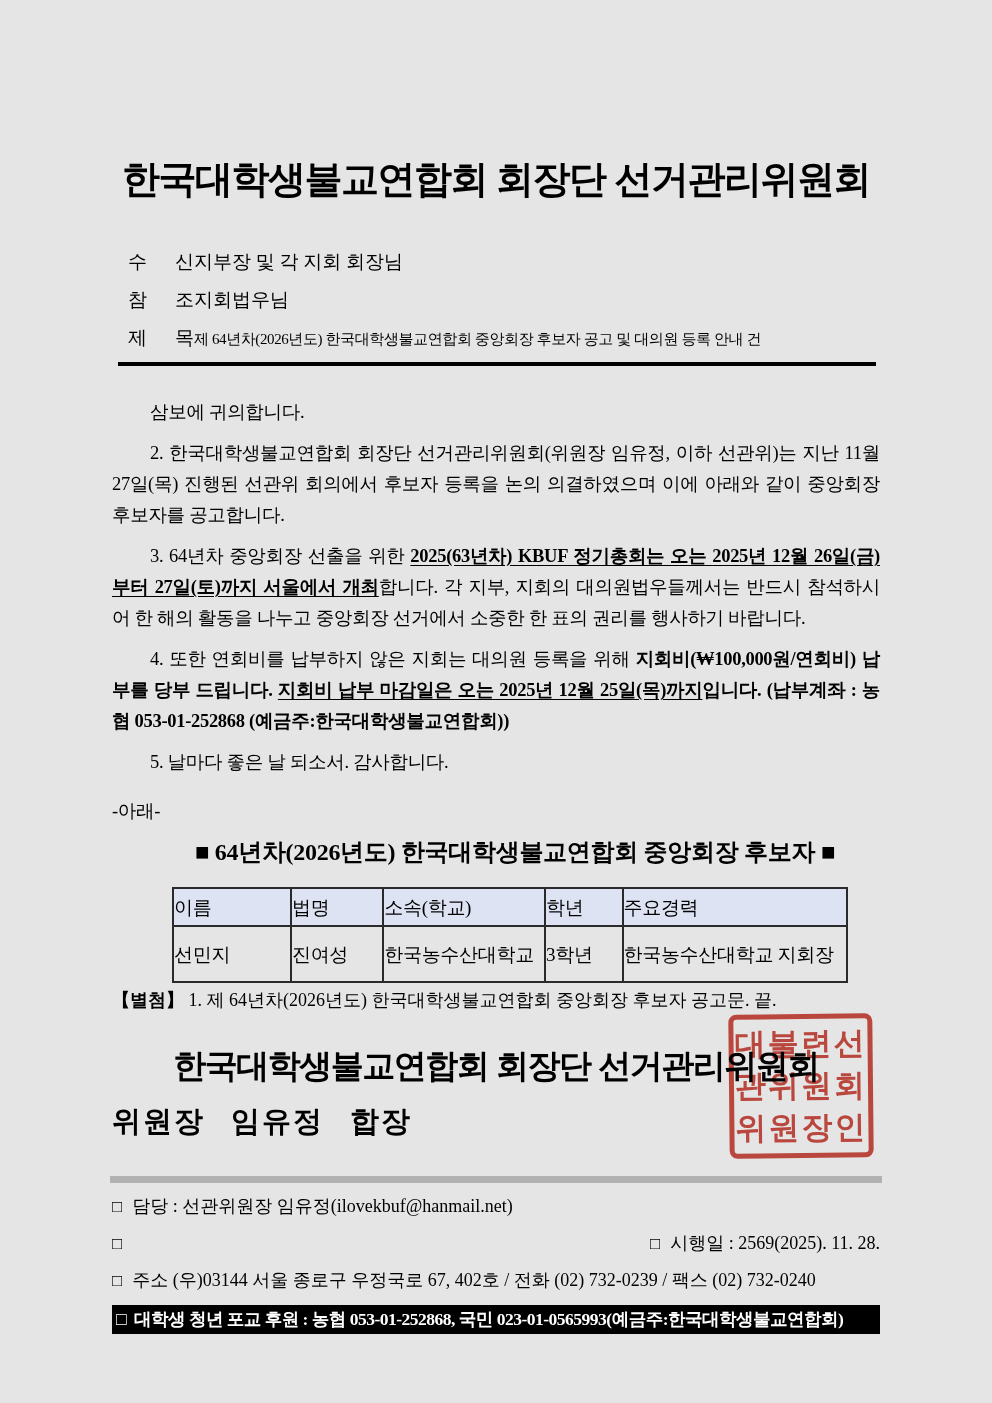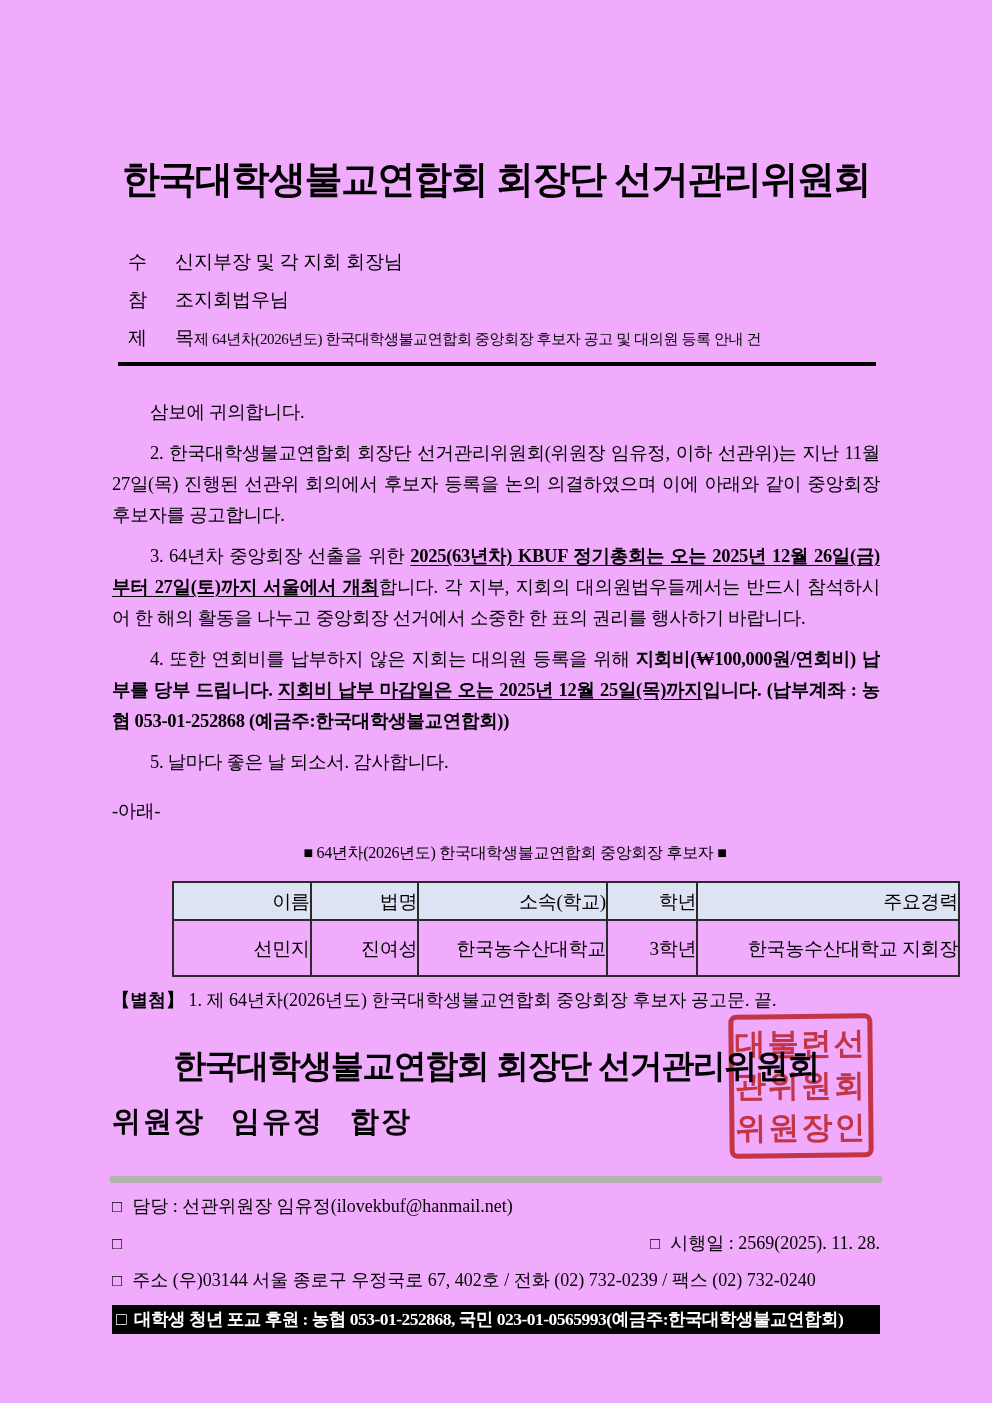--- a/index.html
+++ b/index.html
@@ -1,21 +1,21 @@
 <!DOCTYPE html>
 <html style="--seal-color: #c5281c; --table-header-bg: #dde3f3; --rule-gray: #b2b2b2;"><head>
 <meta charset="utf-8">
 <style>
   * { margin:0; padding:0; box-sizing:border-box; }
   html,body { background:#888; }
   .page {
     position:relative;
     width:992px; height:1403px;
     margin:0 auto;
-    background:#f0abfc;
+    background:#e5e5e5;
     color:#000;
     font-family:"Liberation Serif","DejaVu Serif",serif;
     overflow:hidden;
   }
   .abs { position:absolute; left:112px; width:768px; }
 
   
   .doc-title {
     top:154px;
     text-align:center;
@@ -37,30 +37,30 @@
   .recip-row.subject .recip-value { font-size:15px; letter-spacing:-0.4px;text-align:center; }
 
   .thick-rule { top:362px; height:4px; background:#000; left:118px; width:758px; }
 
   
   .body-block { top:397px; font-size:18.5px; line-height:31px; letter-spacing:-0.3px; }
   .para { text-align:justify; text-indent:38px; margin-bottom:10px; }
   .para span.b { font-weight:bold; }
   .para span.u { text-decoration:underline; text-underline-offset:3px; }
   .below-label { text-align:left; margin-top:18px; text-indent:0; }
-  .cand-heading { text-align:center; margin-top:2px; font-size:16px; }
+  .cand-heading { text-align:center; margin-top:2px; font-size:24px;font-weight:bold; }
 
   
   .cand-table {
-    margin:13px 0 0 60px;
+    margin:19px 0 0 60px;
     border-collapse:collapse;
-    width:788px;
+    width:676px;
     table-layout:fixed;
     font-size:19px;
-    text-align:right;
+    text-align:left;
   }
   .cand-table th, .cand-table td { border:2px solid #2a2a2a; }
   .cand-table th {
     background:var(--table-header-bg,#dde3f3);
     font-weight:normal;
     height:38px;
   }
   .cand-table td { height:56px; }
 
   

